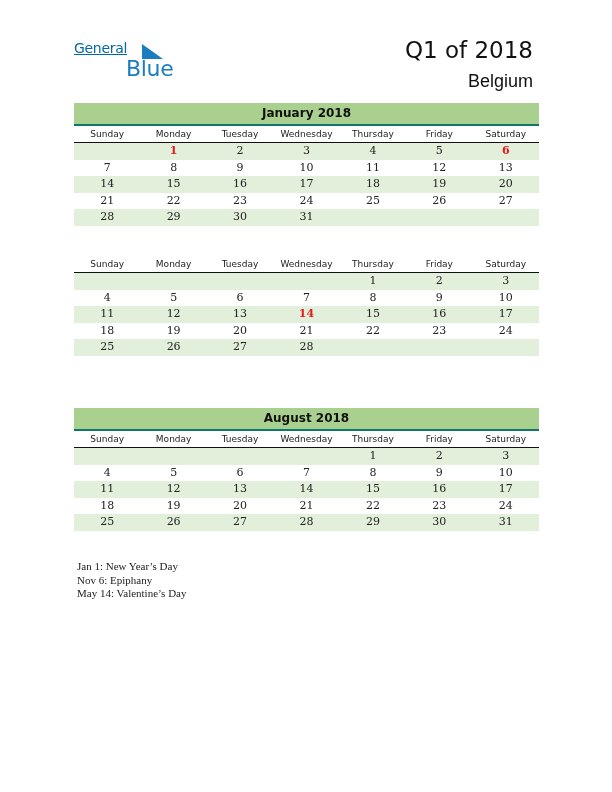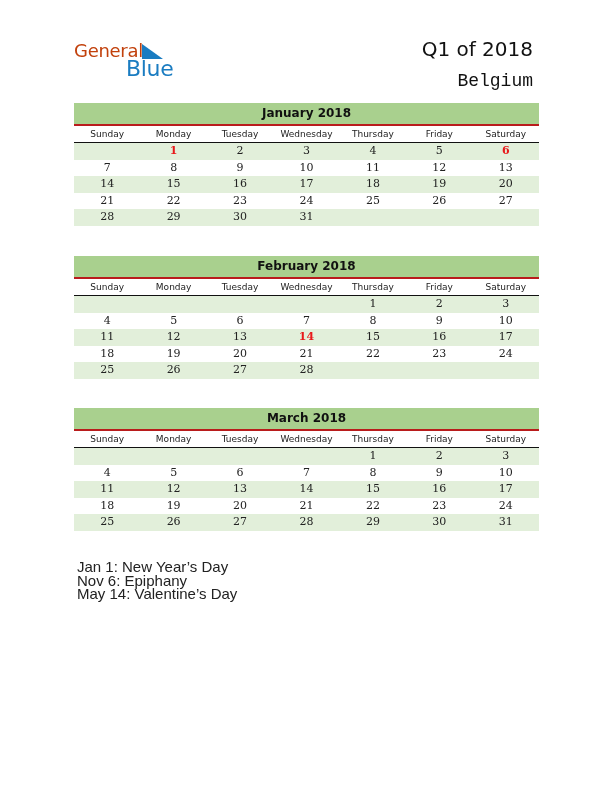--- a/index.html
+++ b/index.html
@@ -1,34 +1,34 @@
 <!DOCTYPE html>
 <html><head>
 <meta charset="utf-8">
 <style>
   html, body { margin: 0; padding: 0; background: #ffffff; }
   body { width: 612px; height: 792px; position: relative; overflow: hidden; }
   .logo { position: absolute; left: 74px; top: 40px; width: 100px; height: 40px; }
-  .logo-general { position: absolute; left: 0; top: 0; font-family: "DejaVu Sans", sans-serif; font-size: 18px; color: #c2410c; letter-spacing: -0.3px; }
+  .logo-general { position: absolute; left: 0; top: 0; font-family: "DejaVu Sans", sans-serif; font-size: 14px; color: #0369a1; letter-spacing: -0.3px; text-decoration: underline; }
   .logo-blue { position: absolute; left: 52px; top: 16px; font-family: "DejaVu Sans", sans-serif; font-size: 22px; color: #1a7cc1; letter-spacing: -0.3px; }
   .logo-tri { position: absolute; left: 68px; top: 4px; width: 0; height: 0; border-bottom: 15px solid #1a7cc1; border-right: 21px solid transparent; }
-  .title { position: absolute; right: 79px; top: 37px; font-family: "DejaVu Sans", sans-serif; font-size: 20px; color: #111; text-align: right; }
-  .subtitle { position: absolute; right: 79px; top: 71px; font-family: Liberation Mono, monospace; font-size: 18px; color: #111; text-align: right; }
+  .title { position: absolute; right: 79px; top: 37px; font-family: "DejaVu Sans", sans-serif; font-size: 23px; color: #111; text-align: right; }
+  .subtitle { position: absolute; right: 79px; top: 71px; font-family: Liberation Sans, sans-serif; font-size: 18px; color: #111; text-align: right; }
 
   .month { position: absolute; left: 74px; width: 465px; }
-  .month-head { height: 21px; background: #a9d08e; text-align: center; font-family: "DejaVu Sans", sans-serif; font-weight: bold; font-size: 12px; line-height: 21px; color: #111; border-bottom: 2px solid #b91c1c; }
+  .month-head { height: 21px; background: #a9d08e; text-align: center; font-family: "DejaVu Sans", sans-serif; font-weight: bold; font-size: 12px; line-height: 21px; color: #111; border-bottom: 2px solid #0f766e; }
   .row { display: flex; height: 16.5px; }
   .row .cell { flex: 1; text-align: center; }
   .dow { height: 16px; border-bottom: 1.5px solid #111; }
   .dow .cell { font-family: "DejaVu Sans", sans-serif; font-size: 9px; line-height: 16px; color: #222; }
   .date .cell { font-family: "DejaVu Serif", serif; font-size: 11px; line-height: 16.5px; color: #222; }
   .date.alt { background: #e2efda; }
   .date .cell.hol { color: #e8191b; font-weight: bold; }
 
-  .holidays { position: absolute; left: 77px; top: 560px; font-family: Liberation Sans, sans-serif; font-size: 15px; color: #222; line-height: 13.5px; }
+  .holidays { position: absolute; left: 77px; top: 560px; font-family: Liberation Serif, serif; font-size: 11px; color: #222; line-height: 13.5px; }
 </style>
 </head>
 <body>
 
 <div class="logo">
   <span class="logo-general">General</span>
   <span class="logo-tri"></span>
   <span class="logo-blue">Blue</span>
 </div>
 <div class="title">Q1 of 2018</div>
@@ -86,21 +86,20 @@
         <div class="cell">28</div>
         <div class="cell">29</div>
         <div class="cell">30</div>
         <div class="cell">31</div>
         <div class="cell"></div>
         <div class="cell"></div>
         <div class="cell"></div>
       </div>
     </div>
     <div class="month" style="top: 256px;">
-      <div class="month-head">February 2018</div>
       <div class="row dow">
         <div class="cell">Sunday</div>
         <div class="cell">Monday</div>
         <div class="cell">Tuesday</div>
         <div class="cell">Wednesday</div>
         <div class="cell">Thursday</div>
         <div class="cell">Friday</div>
         <div class="cell">Saturday</div>
       </div>
       <div class="row date alt">
@@ -143,21 +142,21 @@
         <div class="cell">25</div>
         <div class="cell">26</div>
         <div class="cell">27</div>
         <div class="cell">28</div>
         <div class="cell"></div>
         <div class="cell"></div>
         <div class="cell"></div>
       </div>
     </div>
     <div class="month" style="top: 408px;">
-      <div class="month-head">March 2018</div>
+      <div class="month-head">August 2018</div>
       <div class="row dow">
         <div class="cell">Sunday</div>
         <div class="cell">Monday</div>
         <div class="cell">Tuesday</div>
         <div class="cell">Wednesday</div>
         <div class="cell">Thursday</div>
         <div class="cell">Friday</div>
         <div class="cell">Saturday</div>
       </div>
       <div class="row date alt">

